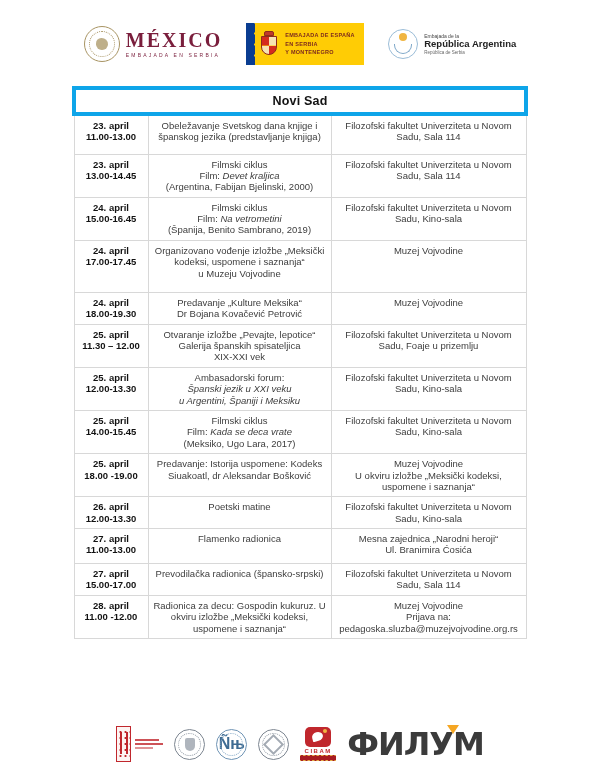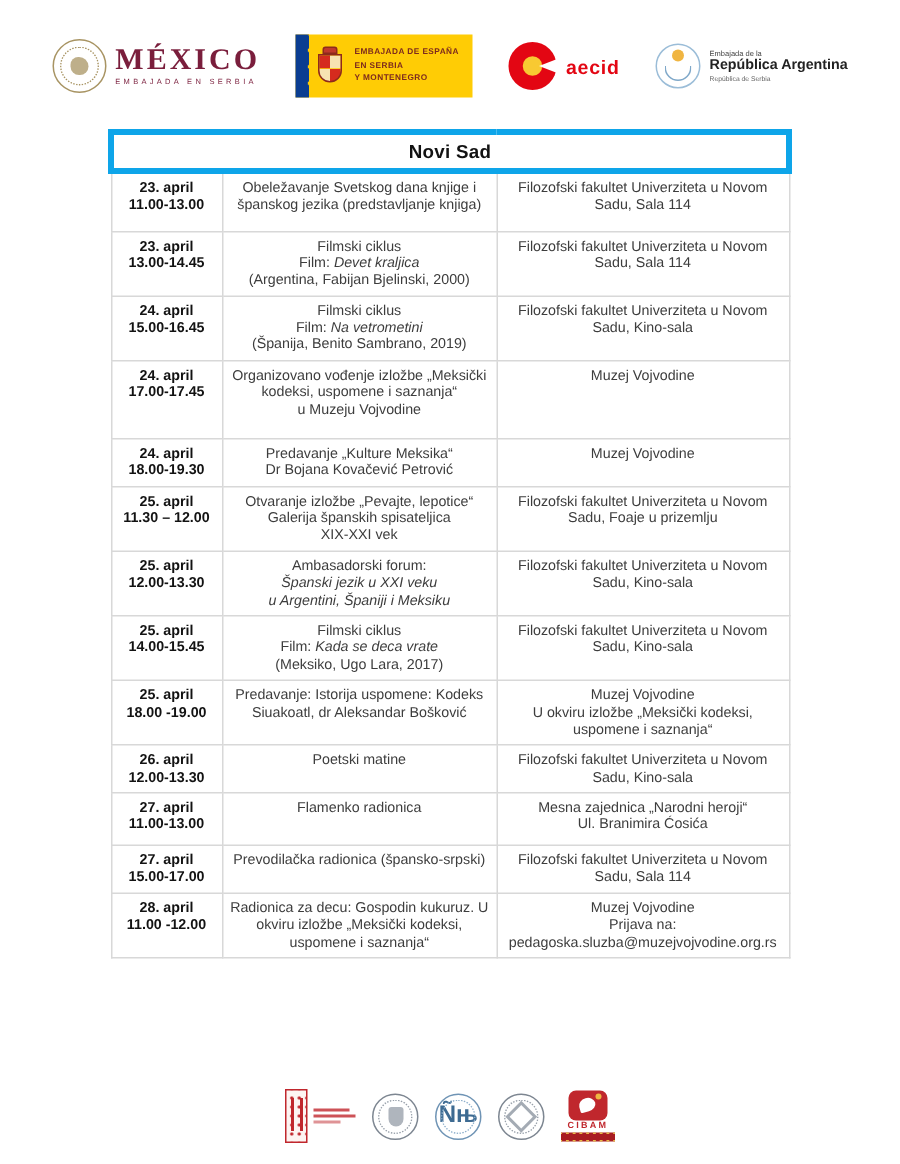--- a/index.html
+++ b/index.html
@@ -208,24 +208,20 @@
             <span class="es-shield"></span>
         </span>
         <span class="es-text">
           <div>EMBAJADA DE ESPAÑA</div>
           <div>EN SERBIA</div>
           <div>Y MONTENEGRO</div>
         </span>
       </div>
     </div>
 
-    <div class="logo aecid">
-      <span class="aecid-c"></span>
-      <span class="aecid-label">aecid</span>
-    </div>
 
     <div class="logo ar">
       <span class="ar-emblem"></span>
       <span>
         <div class="ar-top">Embajada de la</div>
         <div class="ar-title">República Argentina</div>
         <div class="ar-bottom">República de Serbia</div>
       </span>
     </div>
   </div>
@@ -429,15 +425,19 @@
     <div class="seal seal-uns"></div>
     <div class="seal seal-snj">
       <span class="glyph">Ñњ</span>
     </div>
     <div class="seal seal-ff"></div>
     <div class="cb">
       <span class="cb-emblem"></span>
       <span class="cb-label">CIBAM</span>
       <span class="cb-banner"></span>
     </div>
+    <div class="filum">
+      <span class="filum-text">ФИЛУМ</span>
+      <span class="filum-tri"></span>
+    </div>
   </div>
 
 </div>
 
 </body></html>

